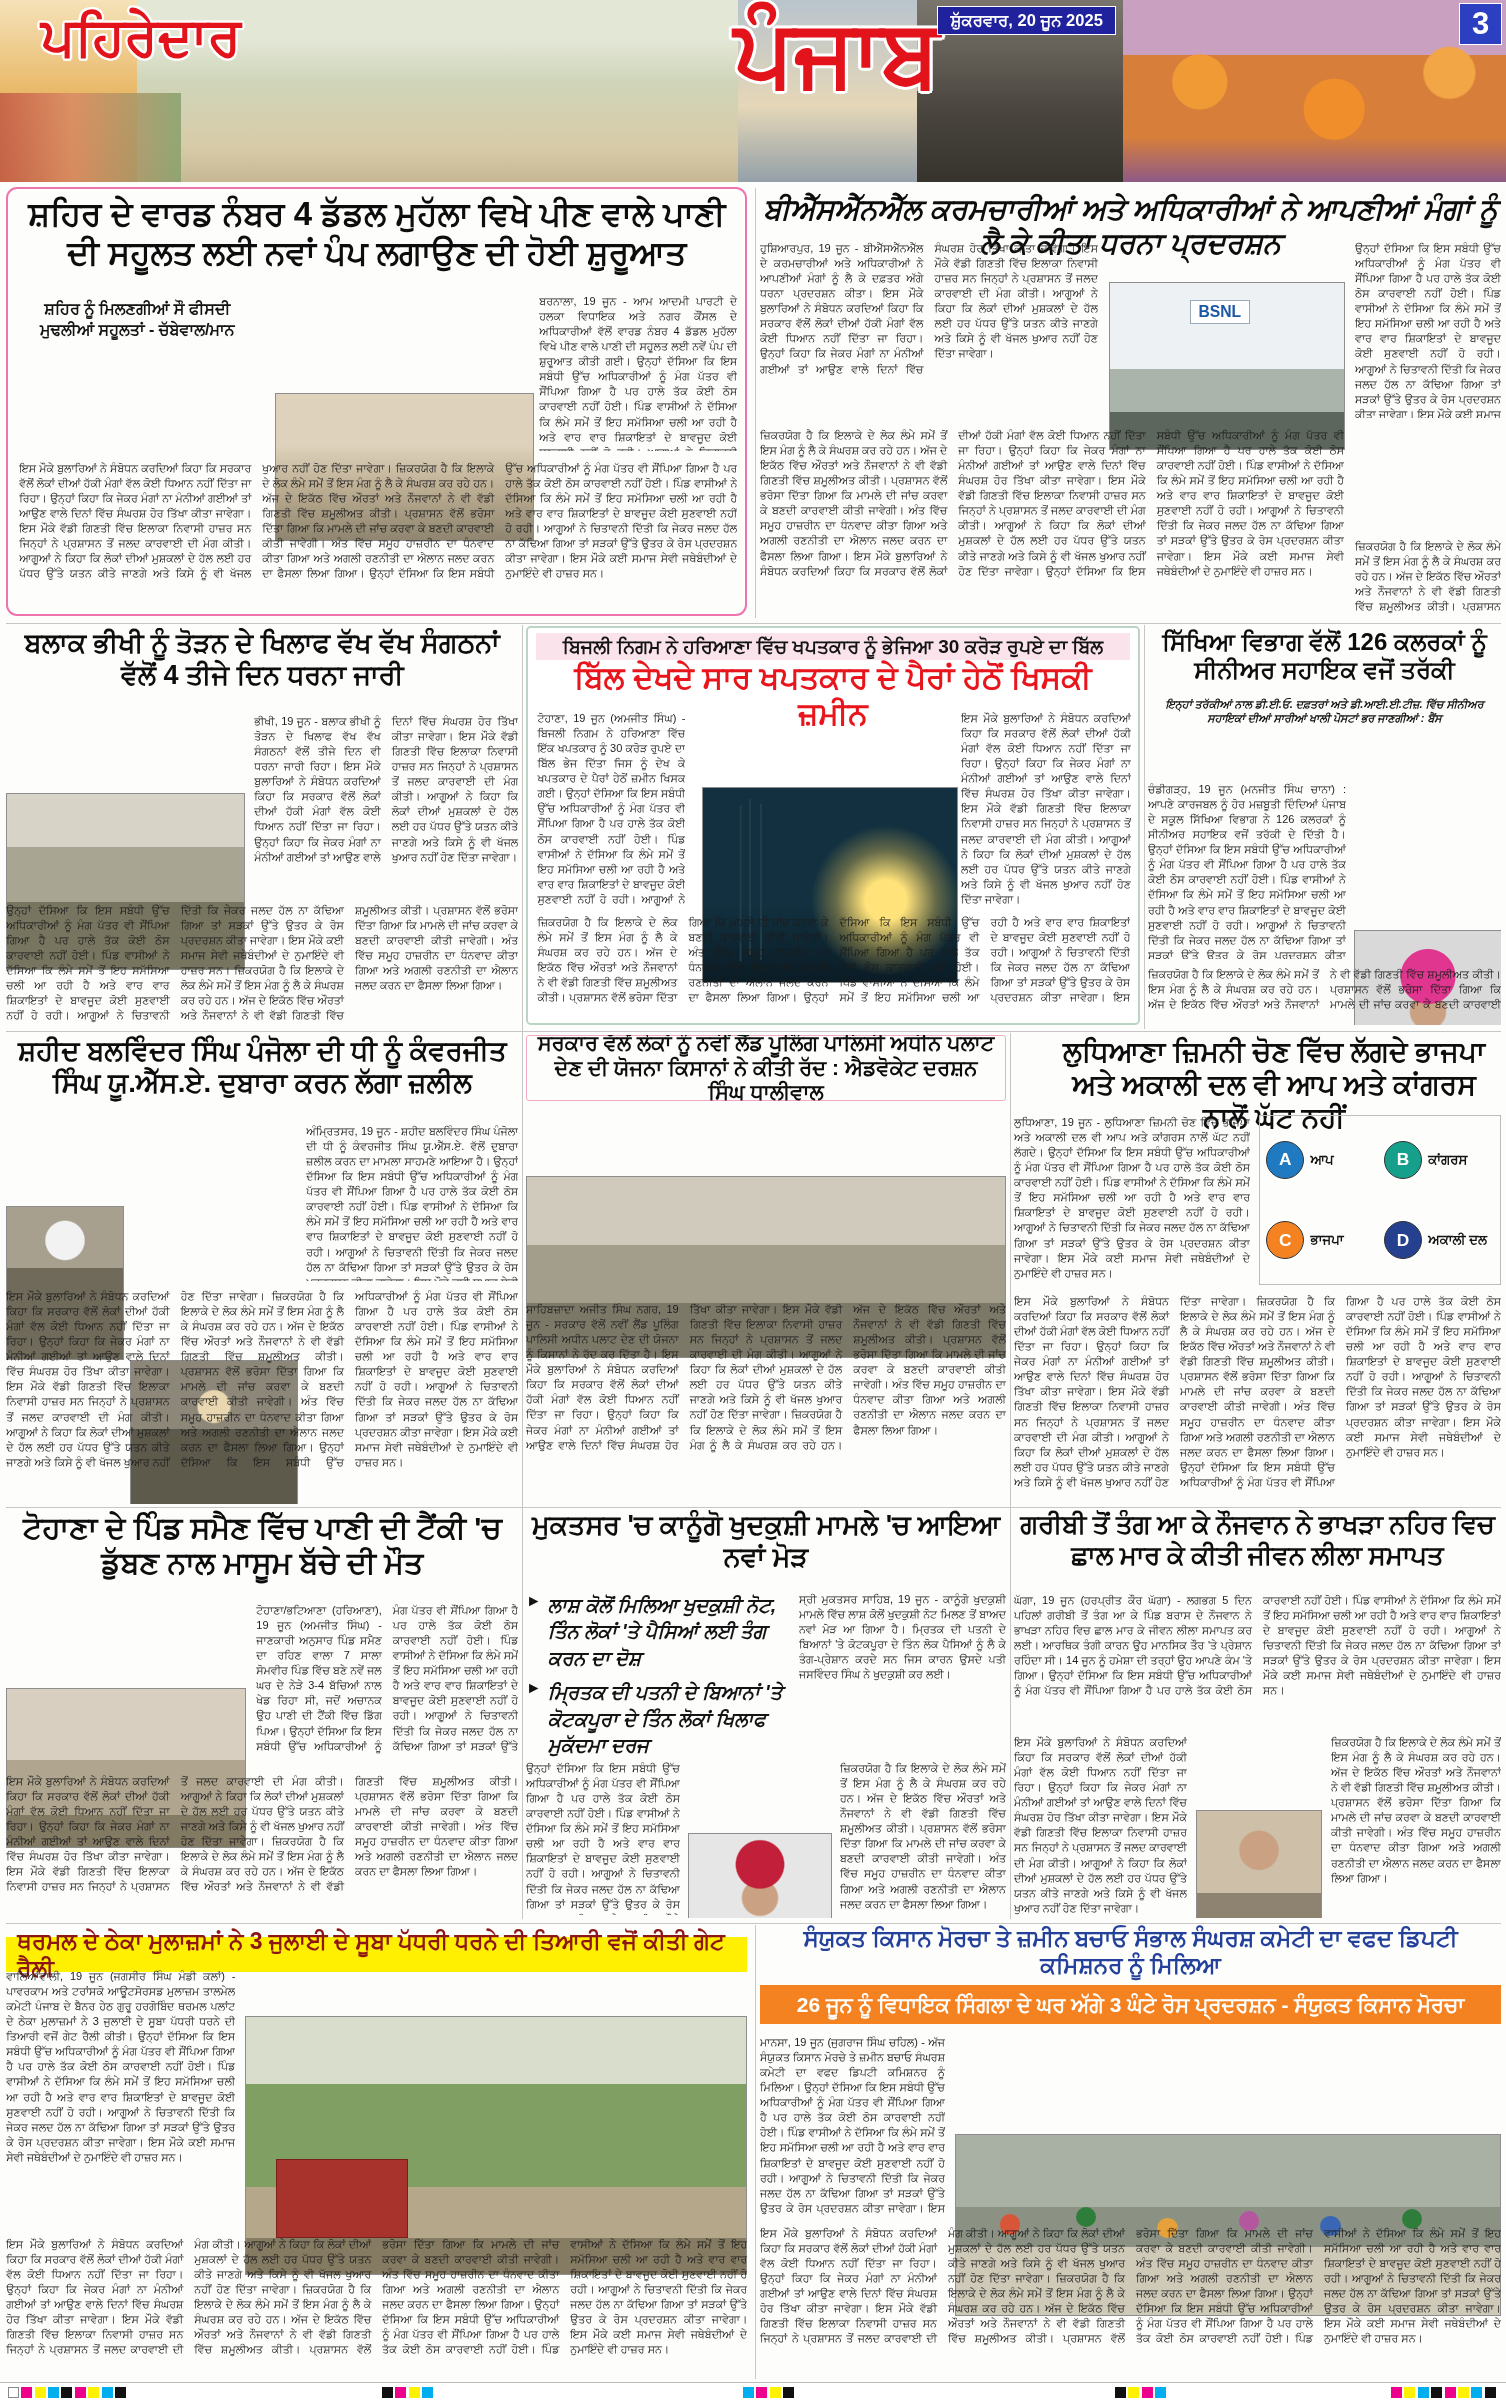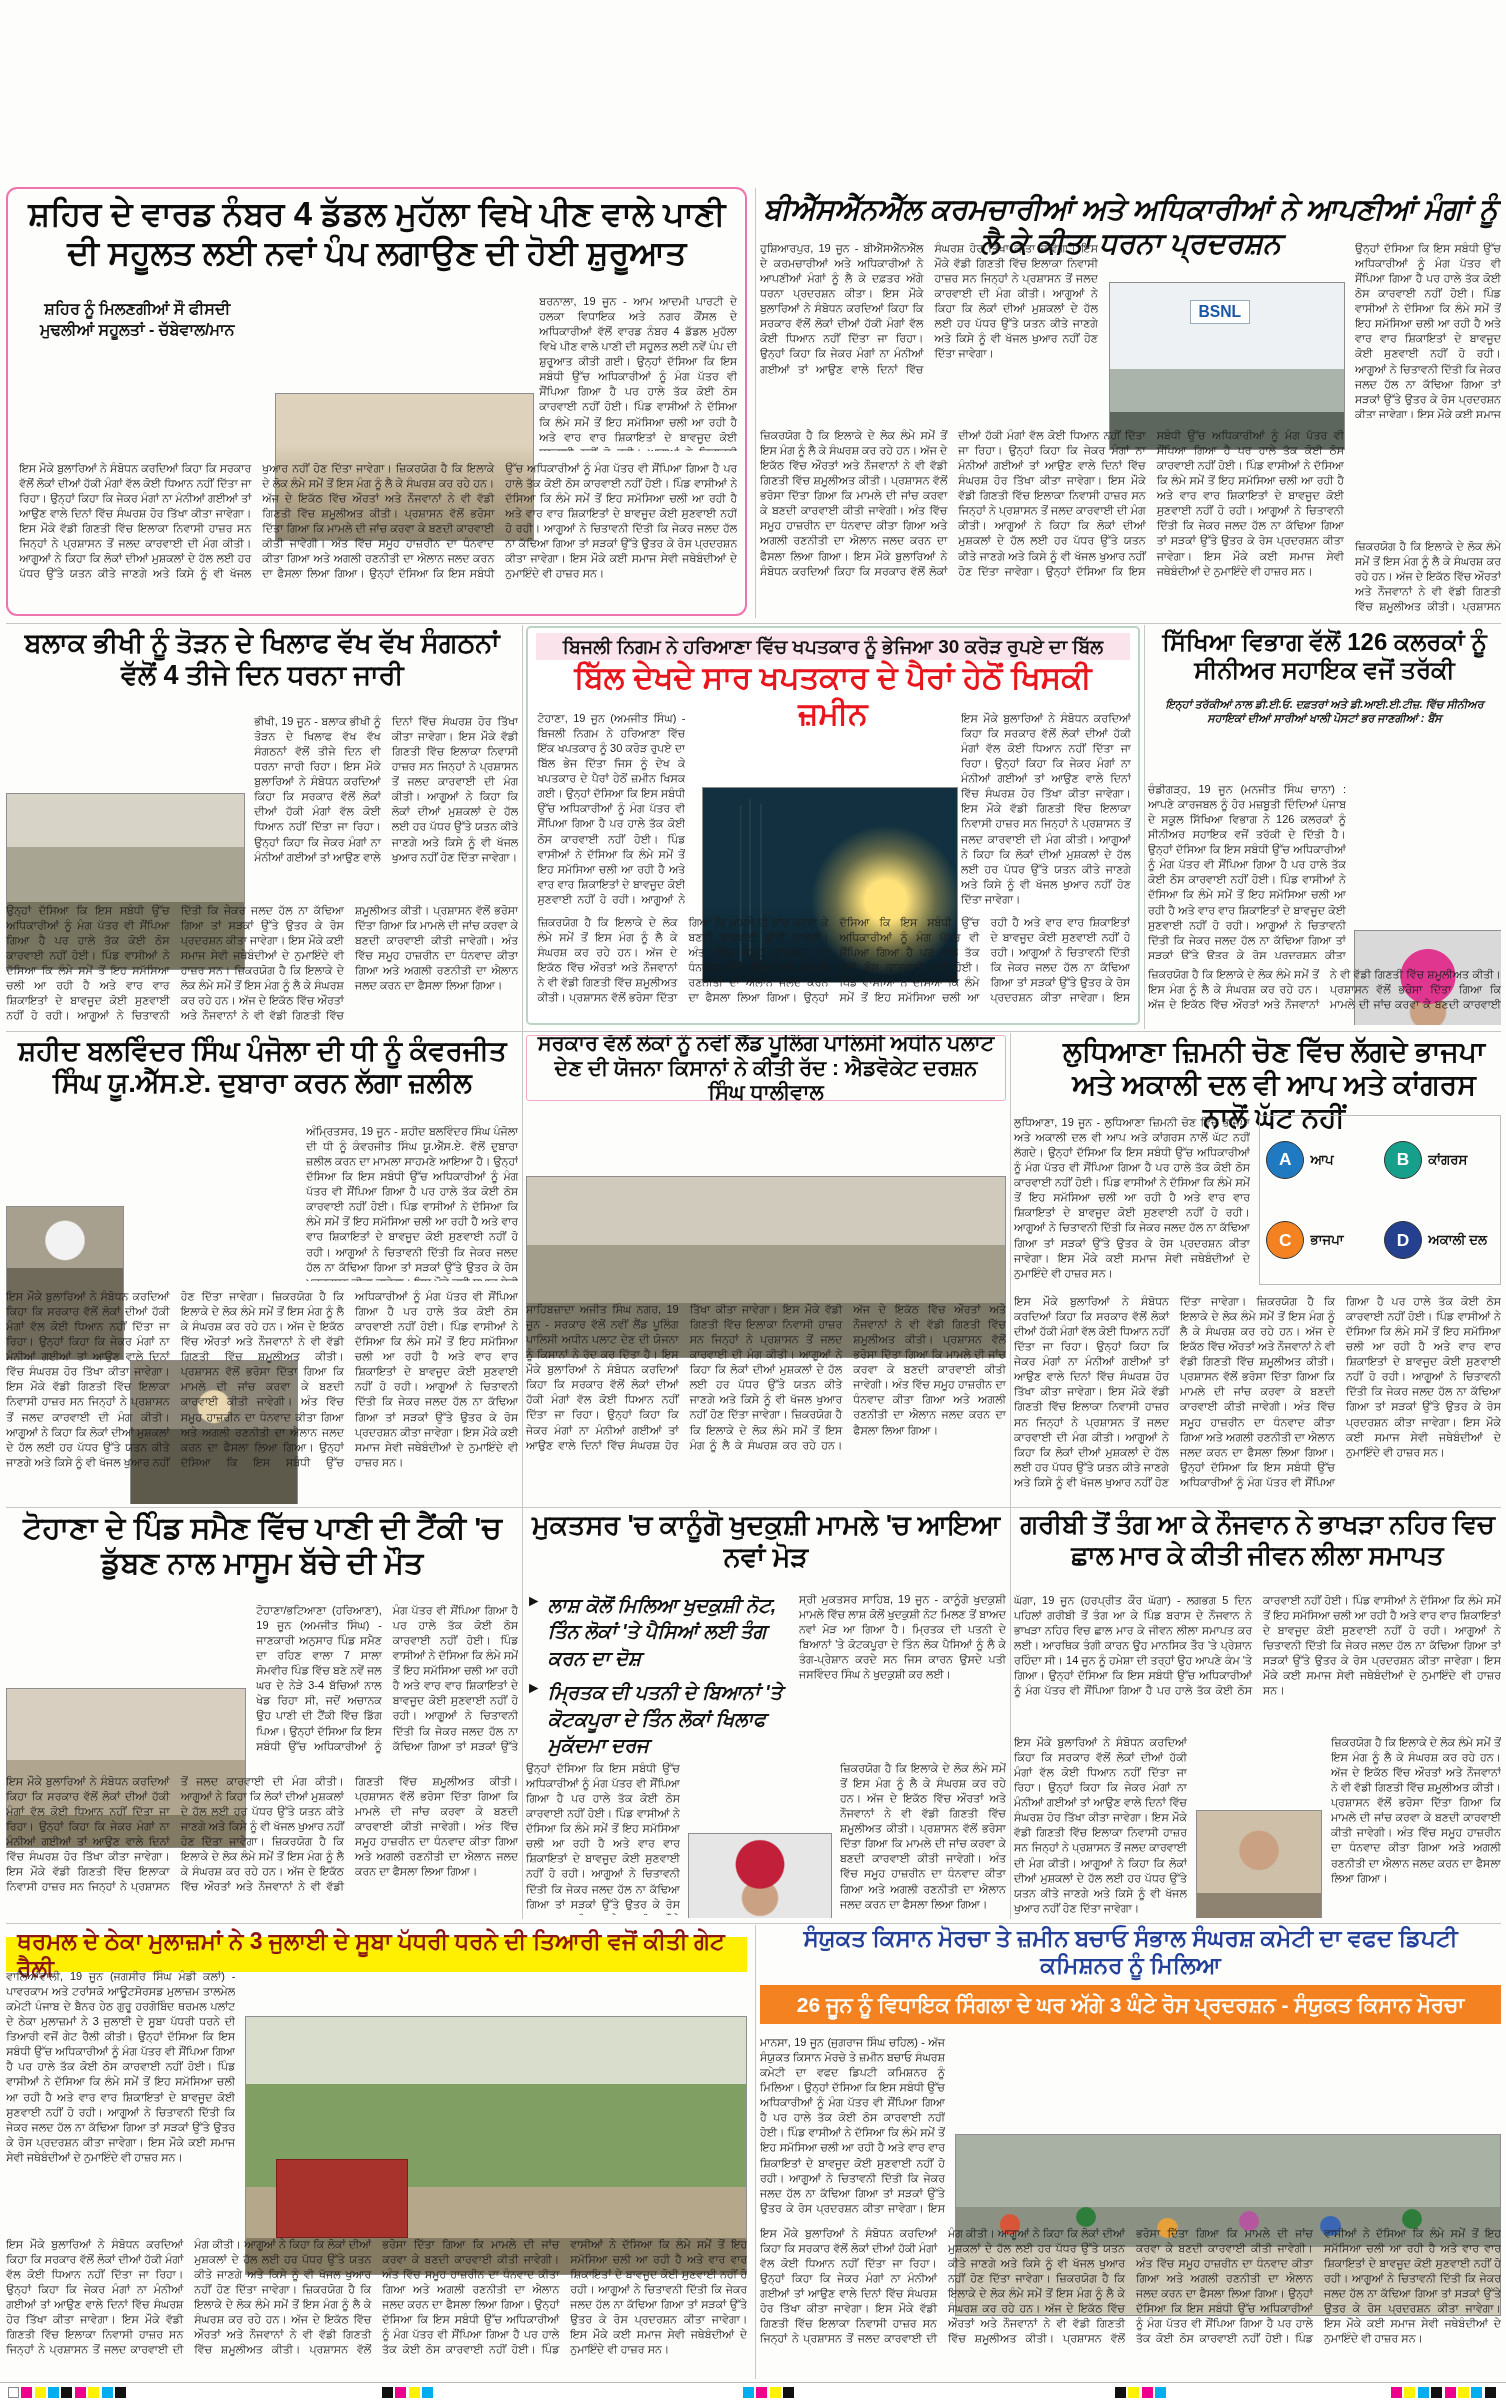--- a/index.html
+++ b/index.html
@@ -74,20 +74,32 @@
   .sqg{position:absolute;top:3.9px;display:flex;gap:2.4px;}
   .sq{width:11px;height:11px;border:0.8px solid #888;box-sizing:border-box;}
   .sq.m{background:#ec008c;border:none;} .sq.y{background:#fff200;border:none;}
   .sq.c{background:#00aeef;border:none;} .sq.k{background:#111;border:none;} .sq.w{background:#fff;}
 </style>
 </head>
 <body>
 
 <div class="page">
 
+  <div class="masthead">
+    <div class="seg" style="left:0;width:137px;background:linear-gradient(180deg,#f5e2b8,#e9b96a 50%,#cf8f4a);"></div>
+    <div class="seg" style="left:137px;width:601px;background:linear-gradient(180deg,#e3e7d6 0 22%,#cfd5b9 45%,#d8cba8 80%,#c7b894);"></div>
+    <div class="seg" style="left:738px;width:179px;background:linear-gradient(180deg,#b9c4cd,#e5d7b8 58%,#94a0a8);"></div>
+    <div class="seg" style="left:917px;width:206px;background:linear-gradient(180deg,#7b766d,#4a463f 60%,#36332d);"></div>
+    <div class="seg" style="left:1123px;width:384px;background:radial-gradient(circle at 20% 45%,#f09a35 0 27px,rgba(0,0,0,0) 28px),radial-gradient(circle at 55% 60%,#ef8e2a 0 30px,rgba(0,0,0,0) 31px),radial-gradient(circle at 85% 40%,#f2a646 0 25px,rgba(0,0,0,0) 27px),linear-gradient(180deg,#caa0c0 0 30%,#d77f3a 30% 75%,#8f5a86);"></div>
+    <div class="seg" style="left:0;top:93px;width:181px;height:89px;background:linear-gradient(90deg,#c35a45,#d98a62 40%,#86a06b);opacity:.85;"></div>
+    <div class="paper-logo">ਪਹਿਰੇਦਾਰ</div>
+    <div class="edition-logo">ਪੰਜਾਬ</div>
+    <div class="date-badge">ਸ਼ੁੱਕਰਵਾਰ, 20 ਜੂਨ 2025</div>
+    <div class="page-num">3</div>
+  </div>
 
   <div class="art box-pink" style="left:6.3px;top:187px;width:741px;height:429px;padding:6.3px 7.9px;box-sizing:border-box;">
     <div class="hl" style="font-size:33px;height:93px;">ਸ਼ਹਿਰ ਦੇ ਵਾਰਡ ਨੰਬਰ 4 ਡੱਡਲ ਮੁਹੱਲਾ ਵਿਖੇ ਪੀਣ ਵਾਲੇ ਪਾਣੀ ਦੀ ਸਹੂਲਤ ਲਈ ਨਵਾਂ ਪੰਪ ਲਗਾਉਣ ਦੀ ਹੋਈ ਸ਼ੁਰੂਆਤ</div>
     <div class="abs" style="left:11px;top:110px;width:236px;">
       <div class="subhead" style="font-size:16px;">ਸ਼ਹਿਰ ਨੂੰ ਮਿਲਣਗੀਆਂ ਸੌ ਫੀਸਦੀ ਮੁਢਲੀਆਂ ਸਹੂਲਤਾਂ - ਚੱਬੇਵਾਲ/ਮਾਨ</div>
     </div>
     <div class="ph ph-ribbon abs" style="left:259px;top:105px;width:259px;height:148px;"></div>
     <div class="body abs" style="left:531px;top:105px;width:198px;height:157px;">
       <span>ਬਰਨਾਲਾ, 19 ਜੂਨ - ਆਮ ਆਦਮੀ ਪਾਰਟੀ ਦੇ ਹਲਕਾ ਵਿਧਾਇਕ ਅਤੇ ਨਗਰ ਕੌਂਸਲ ਦੇ ਅਧਿਕਾਰੀਆਂ ਵੱਲੋਂ ਵਾਰਡ ਨੰਬਰ 4 ਡੱਡਲ ਮੁਹੱਲਾ ਵਿਖੇ ਪੀਣ ਵਾਲੇ ਪਾਣੀ ਦੀ ਸਹੂਲਤ ਲਈ ਨਵੇਂ ਪੰਪ ਦੀ ਸ਼ੁਰੂਆਤ ਕੀਤੀ ਗਈ।</span> <span>ਉਨ੍ਹਾਂ ਦੱਸਿਆ ਕਿ ਇਸ ਸਬੰਧੀ ਉੱਚ ਅਧਿਕਾਰੀਆਂ ਨੂੰ ਮੰਗ ਪੱਤਰ ਵੀ ਸੌਂਪਿਆ ਗਿਆ ਹੈ ਪਰ ਹਾਲੇ ਤੱਕ ਕੋਈ ਠੋਸ ਕਾਰਵਾਈ ਨਹੀਂ ਹੋਈ। ਪਿੰਡ ਵਾਸੀਆਂ ਨੇ ਦੱਸਿਆ ਕਿ ਲੰਮੇ ਸਮੇਂ ਤੋਂ ਇਹ ਸਮੱਸਿਆ ਚਲੀ ਆ ਰਹੀ ਹੈ ਅਤੇ ਵਾਰ ਵਾਰ ਸ਼ਿਕਾਇਤਾਂ ਦੇ ਬਾਵਜੂਦ ਕੋਈ ਸੁਣਵਾਈ ਨਹੀਂ ਹੋ ਰਹੀ। ਆਗੂਆਂ ਨੇ ਚਿਤਾਵਨੀ ਦਿੱਤੀ ਕਿ ਜੇਕਰ ਜਲਦ ਹੱਲ ਨਾ ਕੱਢਿਆ ਗਿਆ ਤਾਂ ਸੜਕਾਂ ਉੱਤੇ ਉਤਰ ਕੇ ਰੋਸ ਪ੍ਰਦਰਸ਼ਨ ਕੀਤਾ ਜਾਵੇਗਾ। ਇਸ ਮੌਕੇ ਕਈ ਸਮਾਜ ਸੇਵੀ ਜਥੇਬੰਦੀਆਂ ਦੇ ਨੁਮਾਇੰਦੇ ਵੀ ਹਾਜ਼ਰ ਸਨ।</span>
     </div>

